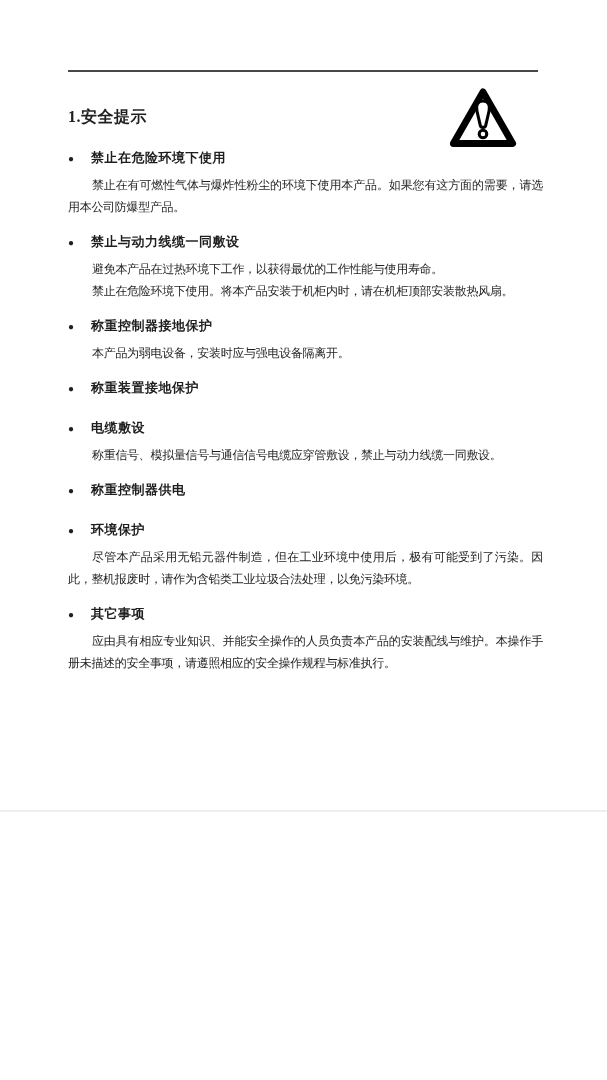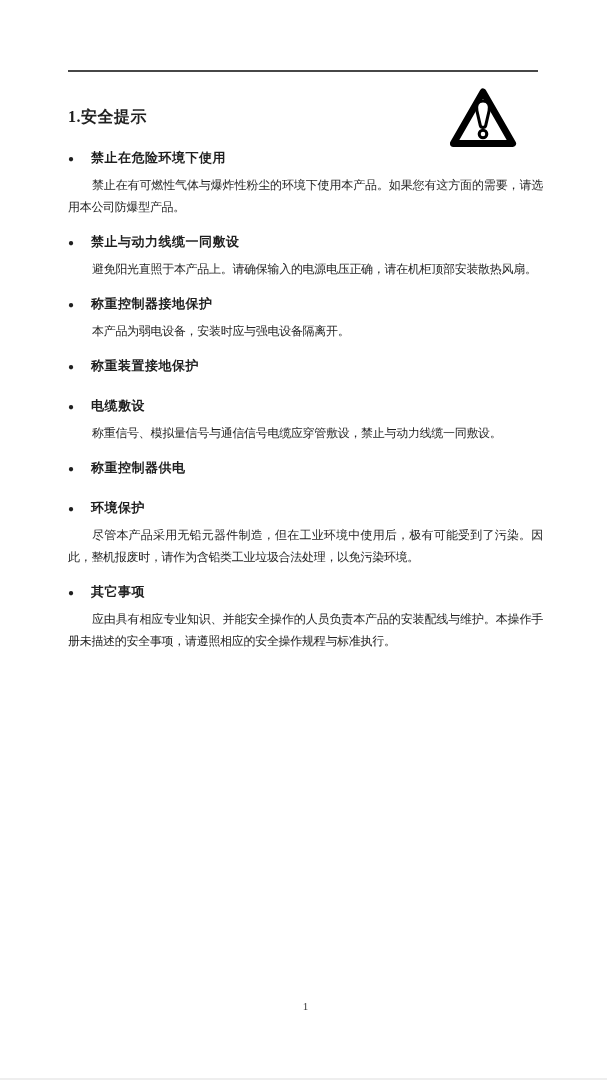--- a/index.html
+++ b/index.html
@@ -1,19 +1,19 @@
 <!DOCTYPE html>
 <html><head>
 <meta charset="utf-8">
 <style>
   html, body { margin: 0; padding: 0; background: #ffffff; }
   .page {
     position: relative;
     width: 607px;
-    height: 1080px;
+    height: 812px;
     background: #ffffff;
     font-family: "Liberation Serif", serif;
     color: #1f1f1f;
     overflow: hidden;
   }
   .top-rule {
     position: absolute;
     left: 68px;
     top: 70px;
     width: 470px;
@@ -105,21 +105,22 @@
         <span>禁止在危险环境下使用</span>
       </div>
       <p class="body">禁止在有可燃性气体与爆炸性粉尘的环境下使用本产品。如果您有这方面的需要，请选用本公司防爆型产品。</p>
     </div>
 
     <div class="section">
       <div class="heading-row">
         <span class="bullet">●</span>
         <span>禁止与动力线缆一同敷设</span>
       </div>
-      <p class="body">避免阳光直照于本产品上。请确保输入的电源电压正确，请在机柜顶部安装散热风扇。</p>
+      <p class="body">避免本产品在过热环境下工作，以获得最优的工作性能与使用寿命。</p>
+      <p class="body">禁止在危险环境下使用。将本产品安装于机柜内时，请在机柜顶部安装散热风扇。</p>
     </div>
 
     <div class="section">
       <div class="heading-row">
         <span class="bullet">●</span>
         <span>称重控制器接地保护</span>
       </div>
       <p class="body">本产品为弱电设备，安装时应与强电设备隔离开。</p>
     </div>
 

